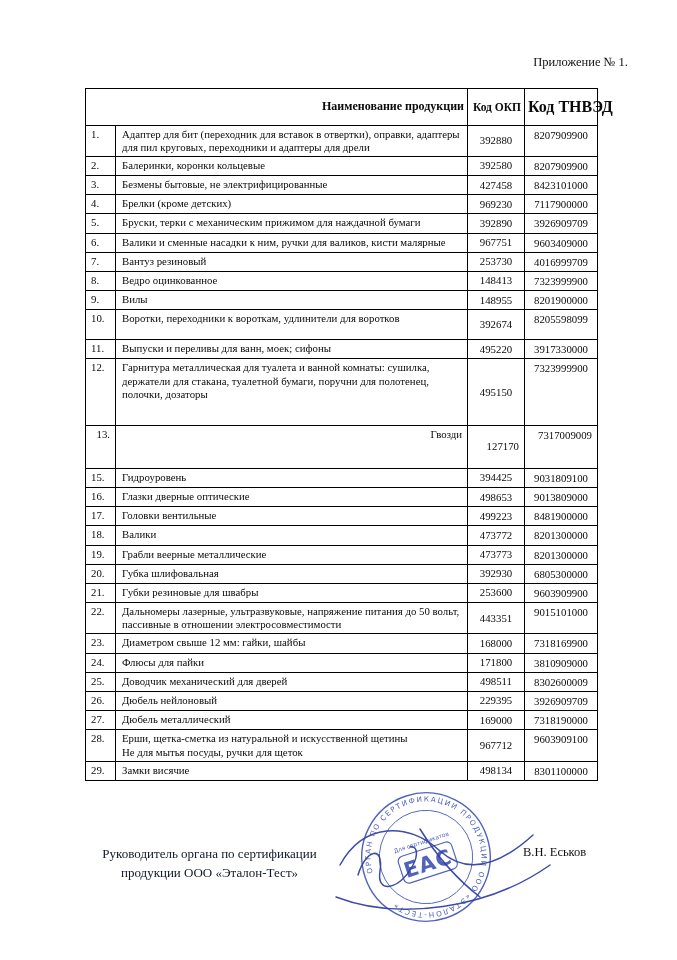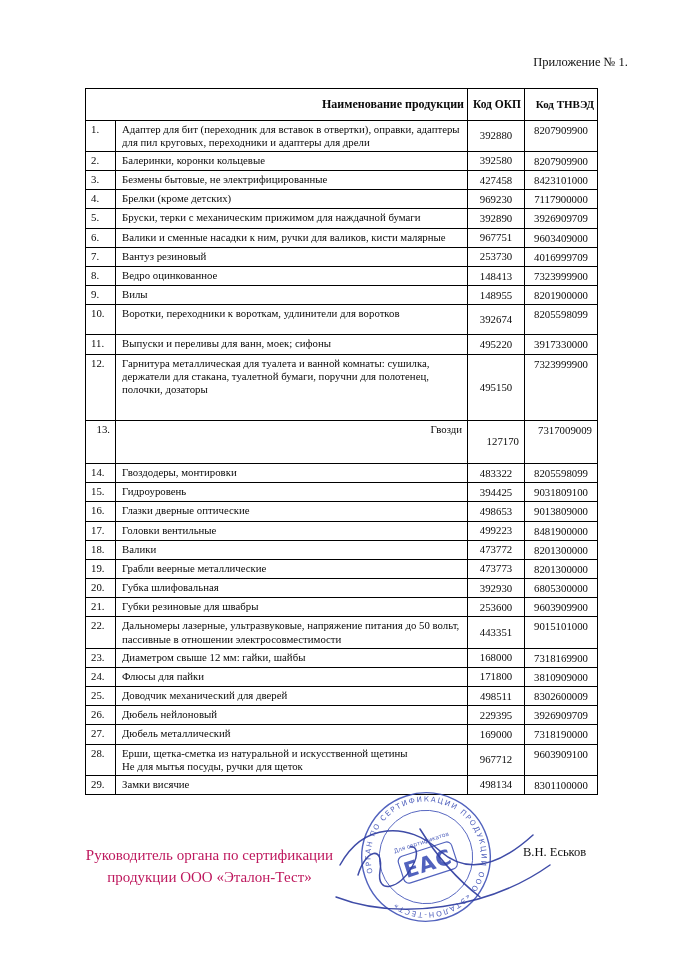--- a/index.html
+++ b/index.html
@@ -19,34 +19,34 @@
     font-size:10.8px; line-height:1.22; color:#0a0a0a;
   }
   table.products th, table.products td {
     border:1px solid #000;
   }
   th {
     font-weight:bold; text-align:right; vertical-align:middle;
     padding:8px 3px; font-size:12px;
   }
   th.th-okp { font-size:11.5px; }
-  th.th-tnved { font-size:11px; white-space:nowrap; }
+  th.th-tnved { font-size:16px; white-space:nowrap; }
   td { padding:2px 5px; vertical-align:top; }
   td.num  { text-align:left; padding-left:5px; }
   td.name { padding-left:6px; white-space:pre-line; }
   td.okp  { text-align:center; vertical-align:middle; }
   td.tnved{ text-align:center; vertical-align:top; padding-top:3px; }
   tbody tr:nth-of-type(10) td { height:30px; }
   tbody tr:nth-of-type(12) td.name { padding-bottom:24px; }
   tbody tr:nth-of-type(13) td { height:43px;text-align:right; }
 
   .footer { position:absolute; left:0; top:785px; width:677px; height:175px; }
   .signer-role {
     position:absolute; left:82px; top:60px; width:255px;
-    text-align:center; font-size:15px; line-height:1.45; color:#be185d;
+    text-align:center; font-size:13px; line-height:1.45; color:#0f172a;
   }
   .signer-name {
     position:absolute; left:523px; top:60px; font-size:12.5px; color:#111;
   }
   .stamp {
     position:absolute; left:356px; top:2px; width:140px; height:140px;
     opacity:0.88;
   }
   .stamp text { font-family:"DejaVu Sans", sans-serif; }
   .signature {
@@ -160,26 +160,20 @@
       <td class="tnved">7323999900</td>
     </tr>
 
     <tr>
       <td class="num">13.</td>
       <td class="name">Гвозди</td>
       <td class="okp">127170</td>
       <td class="tnved">7317009009</td>
     </tr>
 
-    <tr>
-      <td class="num">14.</td>
-      <td class="name">Гвоздодеры, монтировки</td>
-      <td class="okp">483322</td>
-      <td class="tnved">8205598099</td>
-    </tr>
 
     <tr>
       <td class="num">15.</td>
       <td class="name">Гидроуровень</td>
       <td class="okp">394425</td>
       <td class="tnved">9031809100</td>
     </tr>
 
     <tr>
       <td class="num">16.</td>

